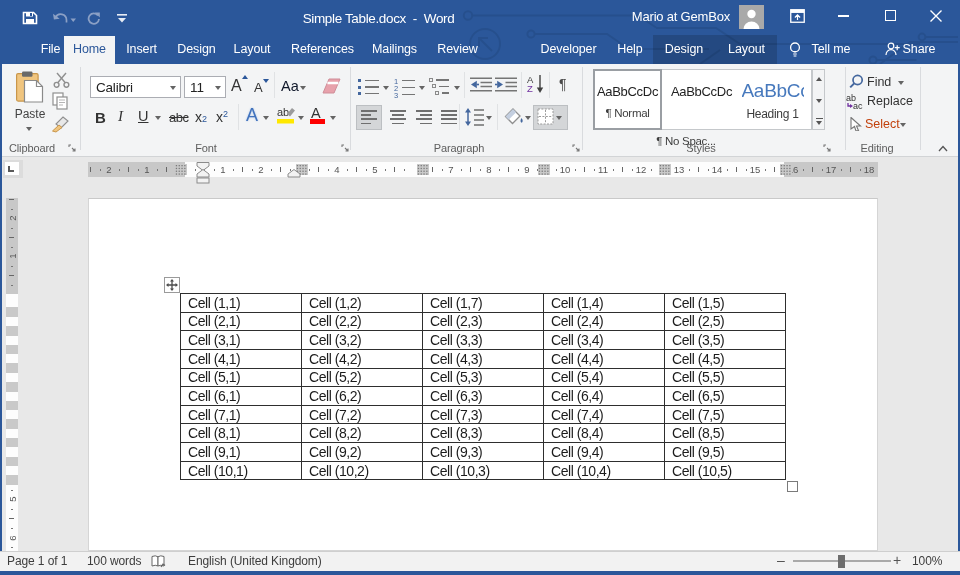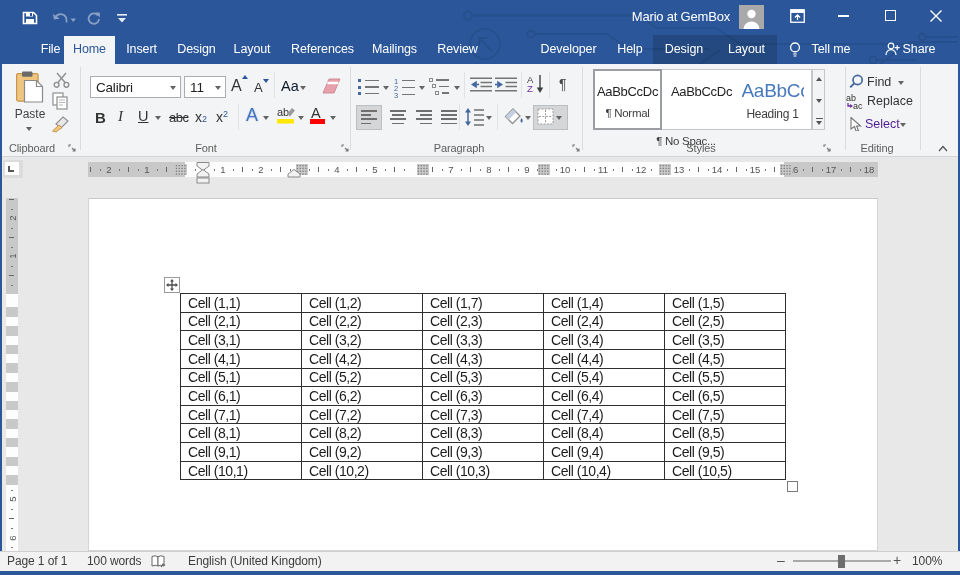--- a/index.html
+++ b/index.html
@@ -52,20 +52,21 @@
 <path d="M18.5 5.5 h5.5 l-2.75 3.5 z" fill="#8ba0c5"></path>
     </svg>
 <svg class="abs" style="left:86px;top:11.5px" width="14" height="13" viewBox="0 0 14 13">
 <path d="M12 3.5 a5.2 5.2 0 1 0 1 3.5" fill="none" stroke="#8ba0c5" stroke-width="1.8"></path>
 <path d="M8.8 0.5 h5 v5 z" fill="#8ba0c5"></path>
     </svg>
 <svg class="abs" style="left:117px;top:14px" width="10" height="9" viewBox="0 0 10 9">
 <rect x="0" y="0" width="10" height="1.6" fill="#e8edf5"></rect>
       <path d="M1 4 h8 L5 8.5 z" fill="#e8edf5"></path>
     </svg>
+<div class="abs" style="left:0;top:9px;width:757px;text-align:center"><span style="color:#fff;font-size:13.5px;letter-spacing:-0.35px;">Simple Table.docx&nbsp; - &nbsp;Word</span></div>
 <div class="abs" style="left:530px;top:9px;width:200px;text-align:right;color:#fff;font-size:13px;letter-spacing:-0.2px;">Mario at GemBox</div>
 <svg class="abs" style="left:739px;top:5px" width="25" height="24" viewBox="0 0 25 24">
 <rect width="25" height="24" fill="#a9a9a9"></rect>
 <circle cx="12.5" cy="9" r="4.2" fill="#fff"></circle>
 <path d="M4.5 24 a8 7.4 0 0 1 16 0 z" fill="#fff"></path>
     </svg>
 <svg class="abs" style="left:790px;top:9px" width="15" height="14" viewBox="0 0 15 14">
 <rect x="0.75" y="0.75" width="13.5" height="12.5" fill="none" stroke="#fff" stroke-width="1.3"></rect>
 <rect x="0.75" y="0.75" width="13.5" height="3.2" fill="#fff"></rect>
 <path d="M7.5 11 v-4.5 m-2.6 2 l2.6 -2.6 l2.6 2.6" stroke="#fff" stroke-width="1.2" fill="none"></path>
@@ -289,21 +290,21 @@
 <svg class="abs" style="left:846px;top:93px" width="18" height="17" viewBox="0 0 18 17">
 <text x="0" y="8" font-size="9" fill="#333" font-family="Liberation Sans">ab</text>
 <text x="7" y="16" font-size="9" fill="#333" font-family="Liberation Sans">ac</text>
 <path d="M2 10 v3 h3" fill="none" stroke="#7030a0" stroke-width="1.3"></path>
 <path d="M4 11 l3 2 -3 2 z" fill="#7030a0"></path>
     </svg>
 <div class="abs" style="left:867px;top:94px;font-size:12.5px;color:#333;">Replace</div>
 <svg class="abs" style="left:850px;top:117px" width="12" height="14" viewBox="0 0 12 14">
 <path d="M1 0.5 L10.5 9 H6.5 L8.5 13.5 L6 14 L4.5 9.5 L1 12 z" fill="#fff" stroke="#777" stroke-width="1.1"></path>
     </svg>
-<div class="abs" style="left:865px;top:117px;font-size:12.5px;color:#4c1d95;">Select</div>
+<div class="abs" style="left:865px;top:117px;font-size:12.5px;color:#c2410c;">Select</div>
 <div class="arr abs" style="left:900px;top:123px;"></div>
 <div class="glabel" style="left:846px;width:62px;">Editing</div>
 <svg class="abs" style="left:938px;top:145px" width="10" height="7" viewBox="0 0 10 7">
 <path d="M1 6 L5 1.5 L9 6" fill="none" stroke="#555" stroke-width="1.3"></path>
     </svg>
 <div class="abs" style="left:0;top:158px;width:960px;height:393px;background:#e8e8e8;"></div>
 <div class="abs" style="left:0;top:35px;width:2px;height:540px;background:#2b579a;"></div>
 <div class="abs" style="left:958px;top:35px;width:2px;height:540px;background:#2b579a;"></div>
 <div class="abs" style="left:88px;top:198px;width:790px;height:353px;background:#fff;border:1px solid #d5d5d5;border-top-color:#c9c9c9;"></div>
 <div class="abs" style="left:3px;top:160px;width:20px;height:18px;background:#dcdcdc;"></div>

